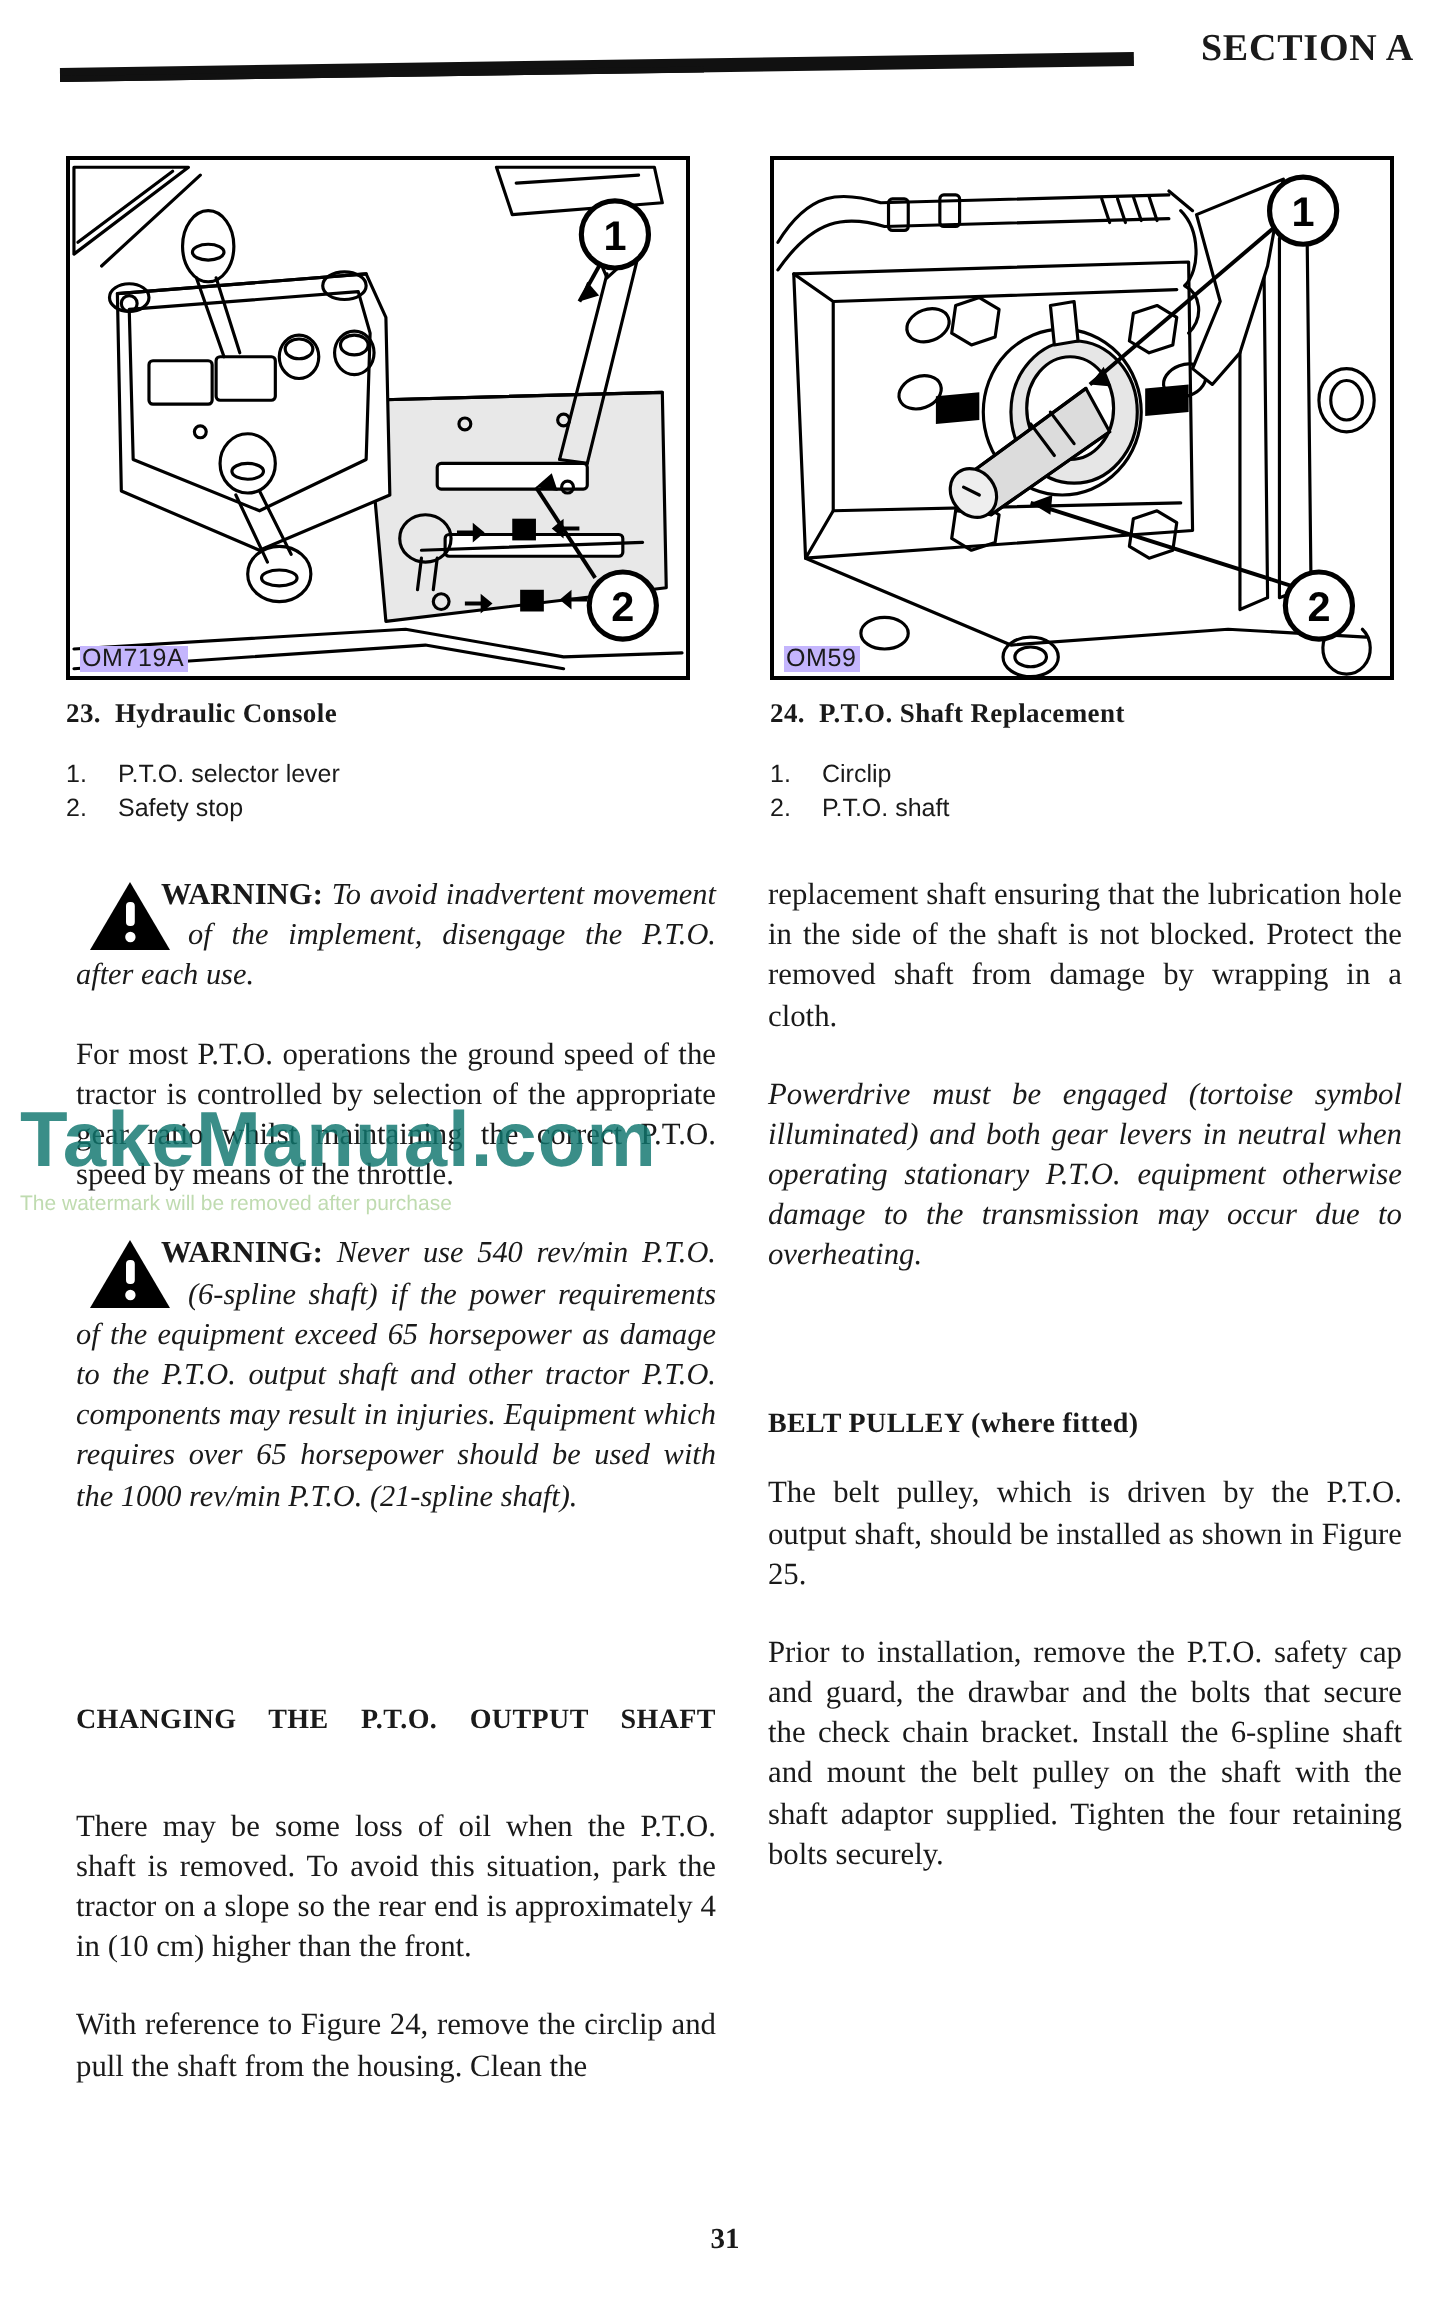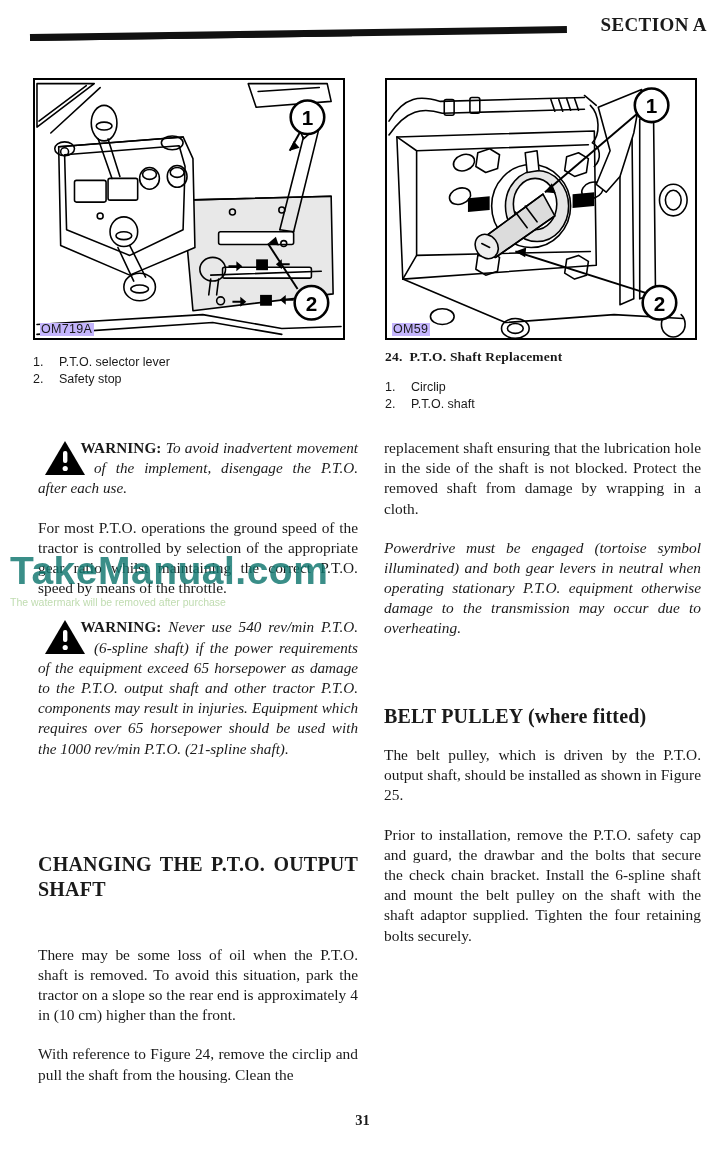--- a/index.html
+++ b/index.html
@@ -143,21 +143,21 @@
   .notice .lead {
     font-style: normal;
     font-weight: bold;
     letter-spacing: 0.1px;
   }
 
   h2.section-head {
     margin: 0 0 16px 0;
     font-family: "Liberation Serif", serif;
     font-weight: bold;
-    font-size: 20px;
+    font-size: 14px;
     line-height: 1.28;
     letter-spacing: 0.2px;
   }
   h2.section-head.spread {
     text-align: justify;
   }
   h2.section-head.spread::after {
     content: "";
     display: inline-block;
     width: 100%;
@@ -298,20 +298,23 @@
           <text x="280" y="232" font-family="Liberation Sans, sans-serif" font-size="21" font-weight="bold" text-anchor="middle" fill="#000">2</text>
         </g>
 
         <path d="M268 52 L258 70" stroke="#000" stroke-width="2" fill="none"></path>
         <path d="M258 70 l10 -3 l-6 -7 z" fill="#000"></path>
         <path d="M266 210 L236 164" stroke="#000" stroke-width="2" fill="none"></path>
         <path d="M236 164 l11 2 l-3 -9 z" fill="#000"></path>
       </svg>
       <div class="figure-code">OM719A</div>
     </div>
+    <div class="figure-caption">
+      <span class="num">23.</span><span>Hydraulic Console</span>
+    </div>
     <div class="figure-legend">
       <div class="legend-row">
         <span class="idx">1.</span>
         <span>P.T.O. selector lever</span>
       </div>
       <div class="legend-row">
         <span class="idx">2.</span>
         <span>Safety stop</span>
       </div>
     </div>

